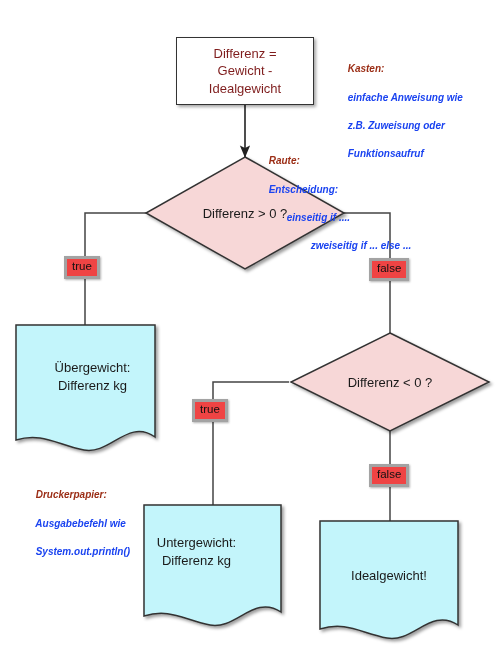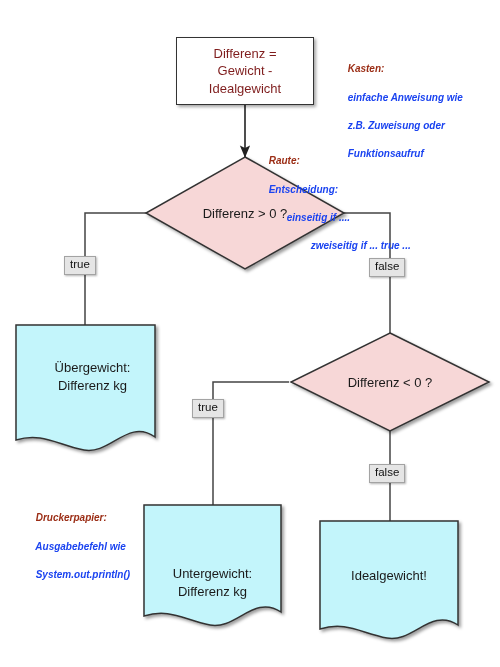--- a/index.html
+++ b/index.html
@@ -67,22 +67,22 @@
     font-size: 13px;
     color: #1a1a1a;
     text-align: center;
     line-height: 1.35;
     pointer-events: none;
   }
 
   
   .chip {
     position: absolute;
-    background: #e5e5e5;
-    border: 1px solid #a3a3a3;
+    background: #ef4444;
+    border: 3px solid #a3a3a3;
     box-shadow: 1px 1px 2px rgba(0,0,0,0.30);
     font-size: 11.5px;
     color: #111111;
     padding: 1px 5px 2px 5px;
     line-height: 1.2;
     white-space: nowrap;
   }
 
   
   .anno {
@@ -154,21 +154,21 @@
 
     <div class="diamond-label" style="left:320px; top:369px; width:140px; height:26px;">Differenz &lt; 0 ?</div>
 
     <div class="doc-label" style="left:16px; top:355px; width:153px; height:44px;">
       <div style="text-align:center;">
         <div>Übergewicht:</div>
         <div>Differenz kg</div>
       </div>
     </div>
 
-    <div class="doc-label" style="left:144px; top:530px; width:137px; height:44px;margin-top:31px;">
+    <div class="doc-label" style="left:128px; top:530px; width:137px; height:44px;">
       <div style="text-align:center;">
         <div>Untergewicht:</div>
         <div>Differenz kg</div>
       </div>
     </div>
 
     <div class="doc-label" style="left:320px; top:564px; width:138px; height:24px;">Idealgewicht!</div>
 
     <div class="chip" style="left:64px; top:256px;">true</div>
 
@@ -182,23 +182,23 @@
       <span class="head">Kasten:</span><br>
       <span class="body">einfache Anweisung wie</span><br>
       <span class="body">z.B. Zuweisung oder</span><br>
       <span class="body">Funktionsaufruf</span>
     </div>
 
     <div class="anno" style="left:252px; top:140px;">
       <span class="head">Raute:</span><br>
       <span class="body">Entscheidung:</span><br>
       <span class="body ind1">einseitig if ....</span><br>
-      <span class="body ind2">zweiseitig if ... true ...</span>
-    </div>
-
-    <div class="anno" style="left:19px; top:497px;">
+      <span class="body ind2">zweiseitig if ... else ...</span>
+    </div>
+
+    <div class="anno" style="left:19px; top:474px;">
       <span class="head">Druckerpapier:</span><br>
       <span class="body">Ausgabebefehl wie</span><br>
       <span class="body">System.out.println()</span>
     </div>
 
   </div>
 </div>
 
 </body></html>

